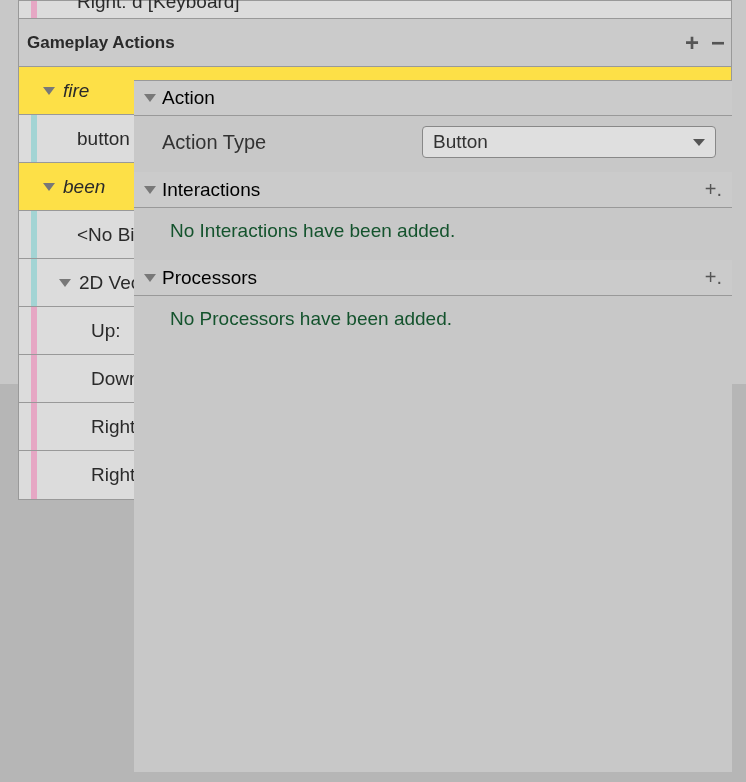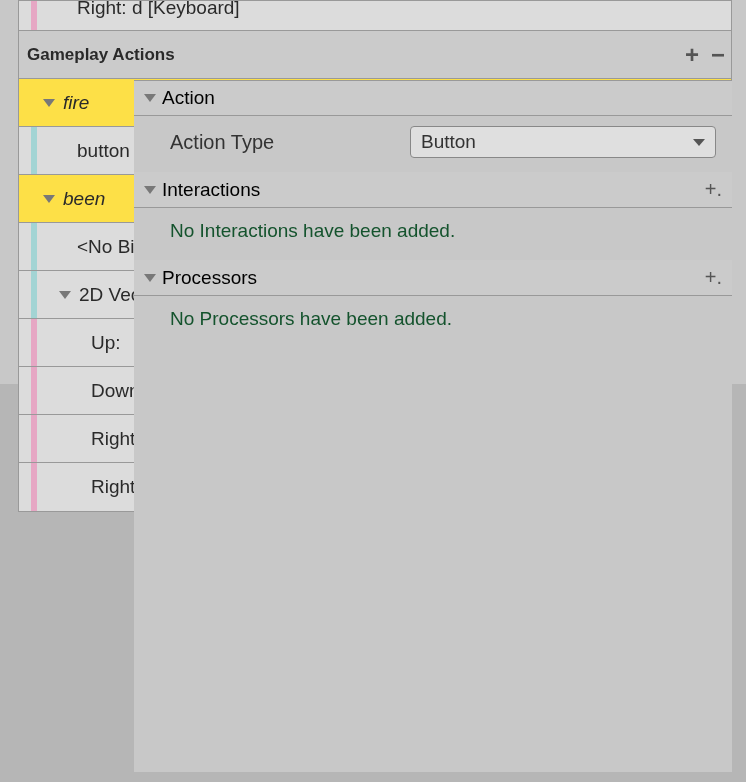--- a/index.html
+++ b/index.html
@@ -124,21 +124,22 @@
       color: #000000;
     }
     .section-body {
       padding: 12px 16px 18px 36px;
       font-size: 19px;
       color: #14532d;
     }
     .property-row {
       display: flex;
       align-items: center;
-      padding: 10px 16px 14px 36px;
+      padding: 10px 16px 14px 28px;
+      gap: 20px;
     }
     .property-label {
       font-size: 20px;
       color: #333;
       width: 240px;
     }
     .dropdown {
       flex: 1;
       height: 32px;
       background: #dfdfdf;
@@ -169,21 +170,21 @@
       color: #555;
     }
   </style>
 </head>
 <body>
 
 <div class="lower-bg"></div>
 
 <div class="tree-panel">
 
-  <div class="tree-row" style="height:30px; border-top:none;text-align:right;">
+  <div class="tree-row" style="height:18px; border-top:none;text-align:right;">
     <div class="indent-spacer"></div>
     <div class="color-bar bar-pink"></div>
     <div class="indent-spacer" style="width:36px;"></div>
     <span class="tree-label" style="position:relative; top:-8px;">Right: d [Keyboard]</span>
   </div>
 
   <div class="tree-row header">
     <span class="header-label">Gameplay Actions</span>
     <div class="right-icons">
       <span class="icon-plus">+</span>

